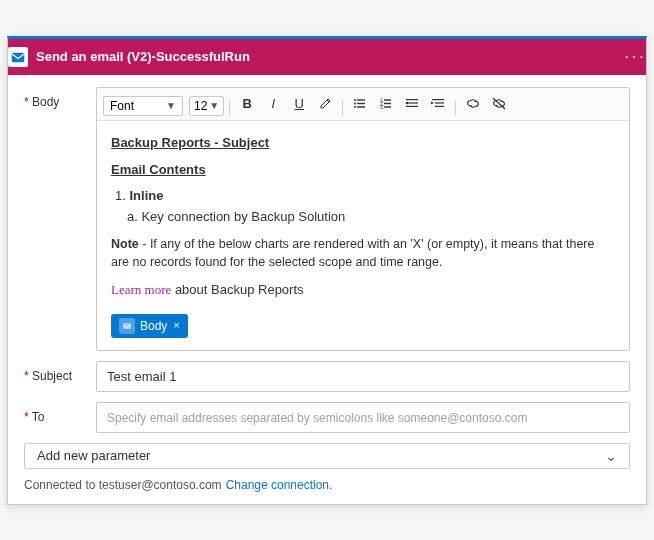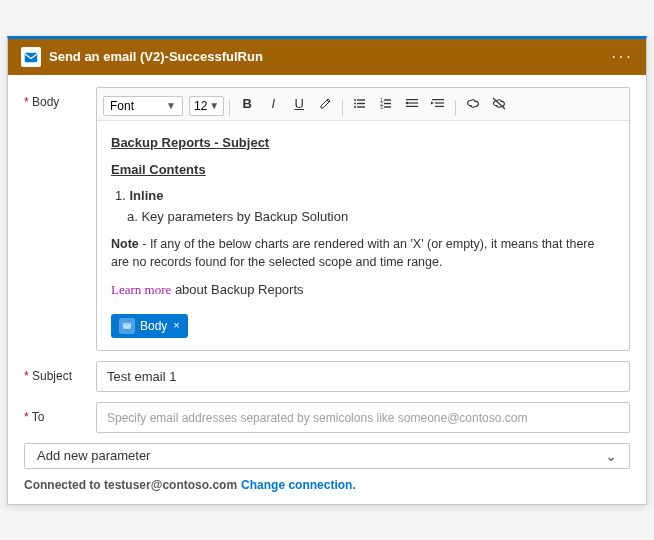--- a/index.html
+++ b/index.html
@@ -17,22 +17,22 @@
     .card {
       width: 640px;
       background: #fff;
       border: 1px solid #c8c8c8;
       border-top: 3px solid #0078d4;
       box-shadow: 0 2px 8px rgba(0,0,0,0.12);
     }
     .card-header {
       display: flex;
       align-items: center;
-      padding: 8px 13px;
-      background: #a16207;
+      padding: 8px 0;
+      background: #be185d;
       color: #fff;
     }
     .card-header-icon {
       width: 20px;
       height: 20px;
       background: #fff;
       border-radius: 2px;
       margin-right: 8px;
       display: flex;
       align-items: center;
@@ -234,21 +234,20 @@
     .add-param-chevron {
       font-size: 14px;
       color: #555;
     }
     .footer-row {
       display: flex;
       align-items: center;
       padding: 6px 0 2px 0;
       font-size: 12px;
       color: #555;
-      font-weight: bold;
     }
     .footer-change-link {
       color: #0078d4;
       cursor: pointer;
       text-decoration: none;
       margin-left: 4px;
     }
   </style>
 </head>
 <body>
@@ -347,21 +346,21 @@
             </button>
           </div>
 
           <div class="editor-content">
             <div class="editor-title">Backup Reports - Subject</div>
             <div class="editor-subtitle">Email Contents</div>
             <div class="editor-list">
               <div class="editor-list-item">
                 <span>1. </span><strong>Inline</strong>
               </div>
-              <div class="editor-list-item" style="margin-left:12px;">a. Key parameters by Backup Solution</div>
+              <div class="editor-list-item" style="margin-left:12px;">a. Key connection by Backup Solution</div>
             </div>
             <div class="editor-note">
               <strong>Note</strong><span> - If any of the below charts are rendered with an 'X' (or empty), it means that there are no records found for the selected scope and time range.</span>
             </div>
             <div>
               <a class="learn-more">Learn more</a><span> about Backup Reports</span>
             </div>
             <div style="margin-top:8px;">
               <span class="body-tag">
                 <span class="body-tag-icon">

